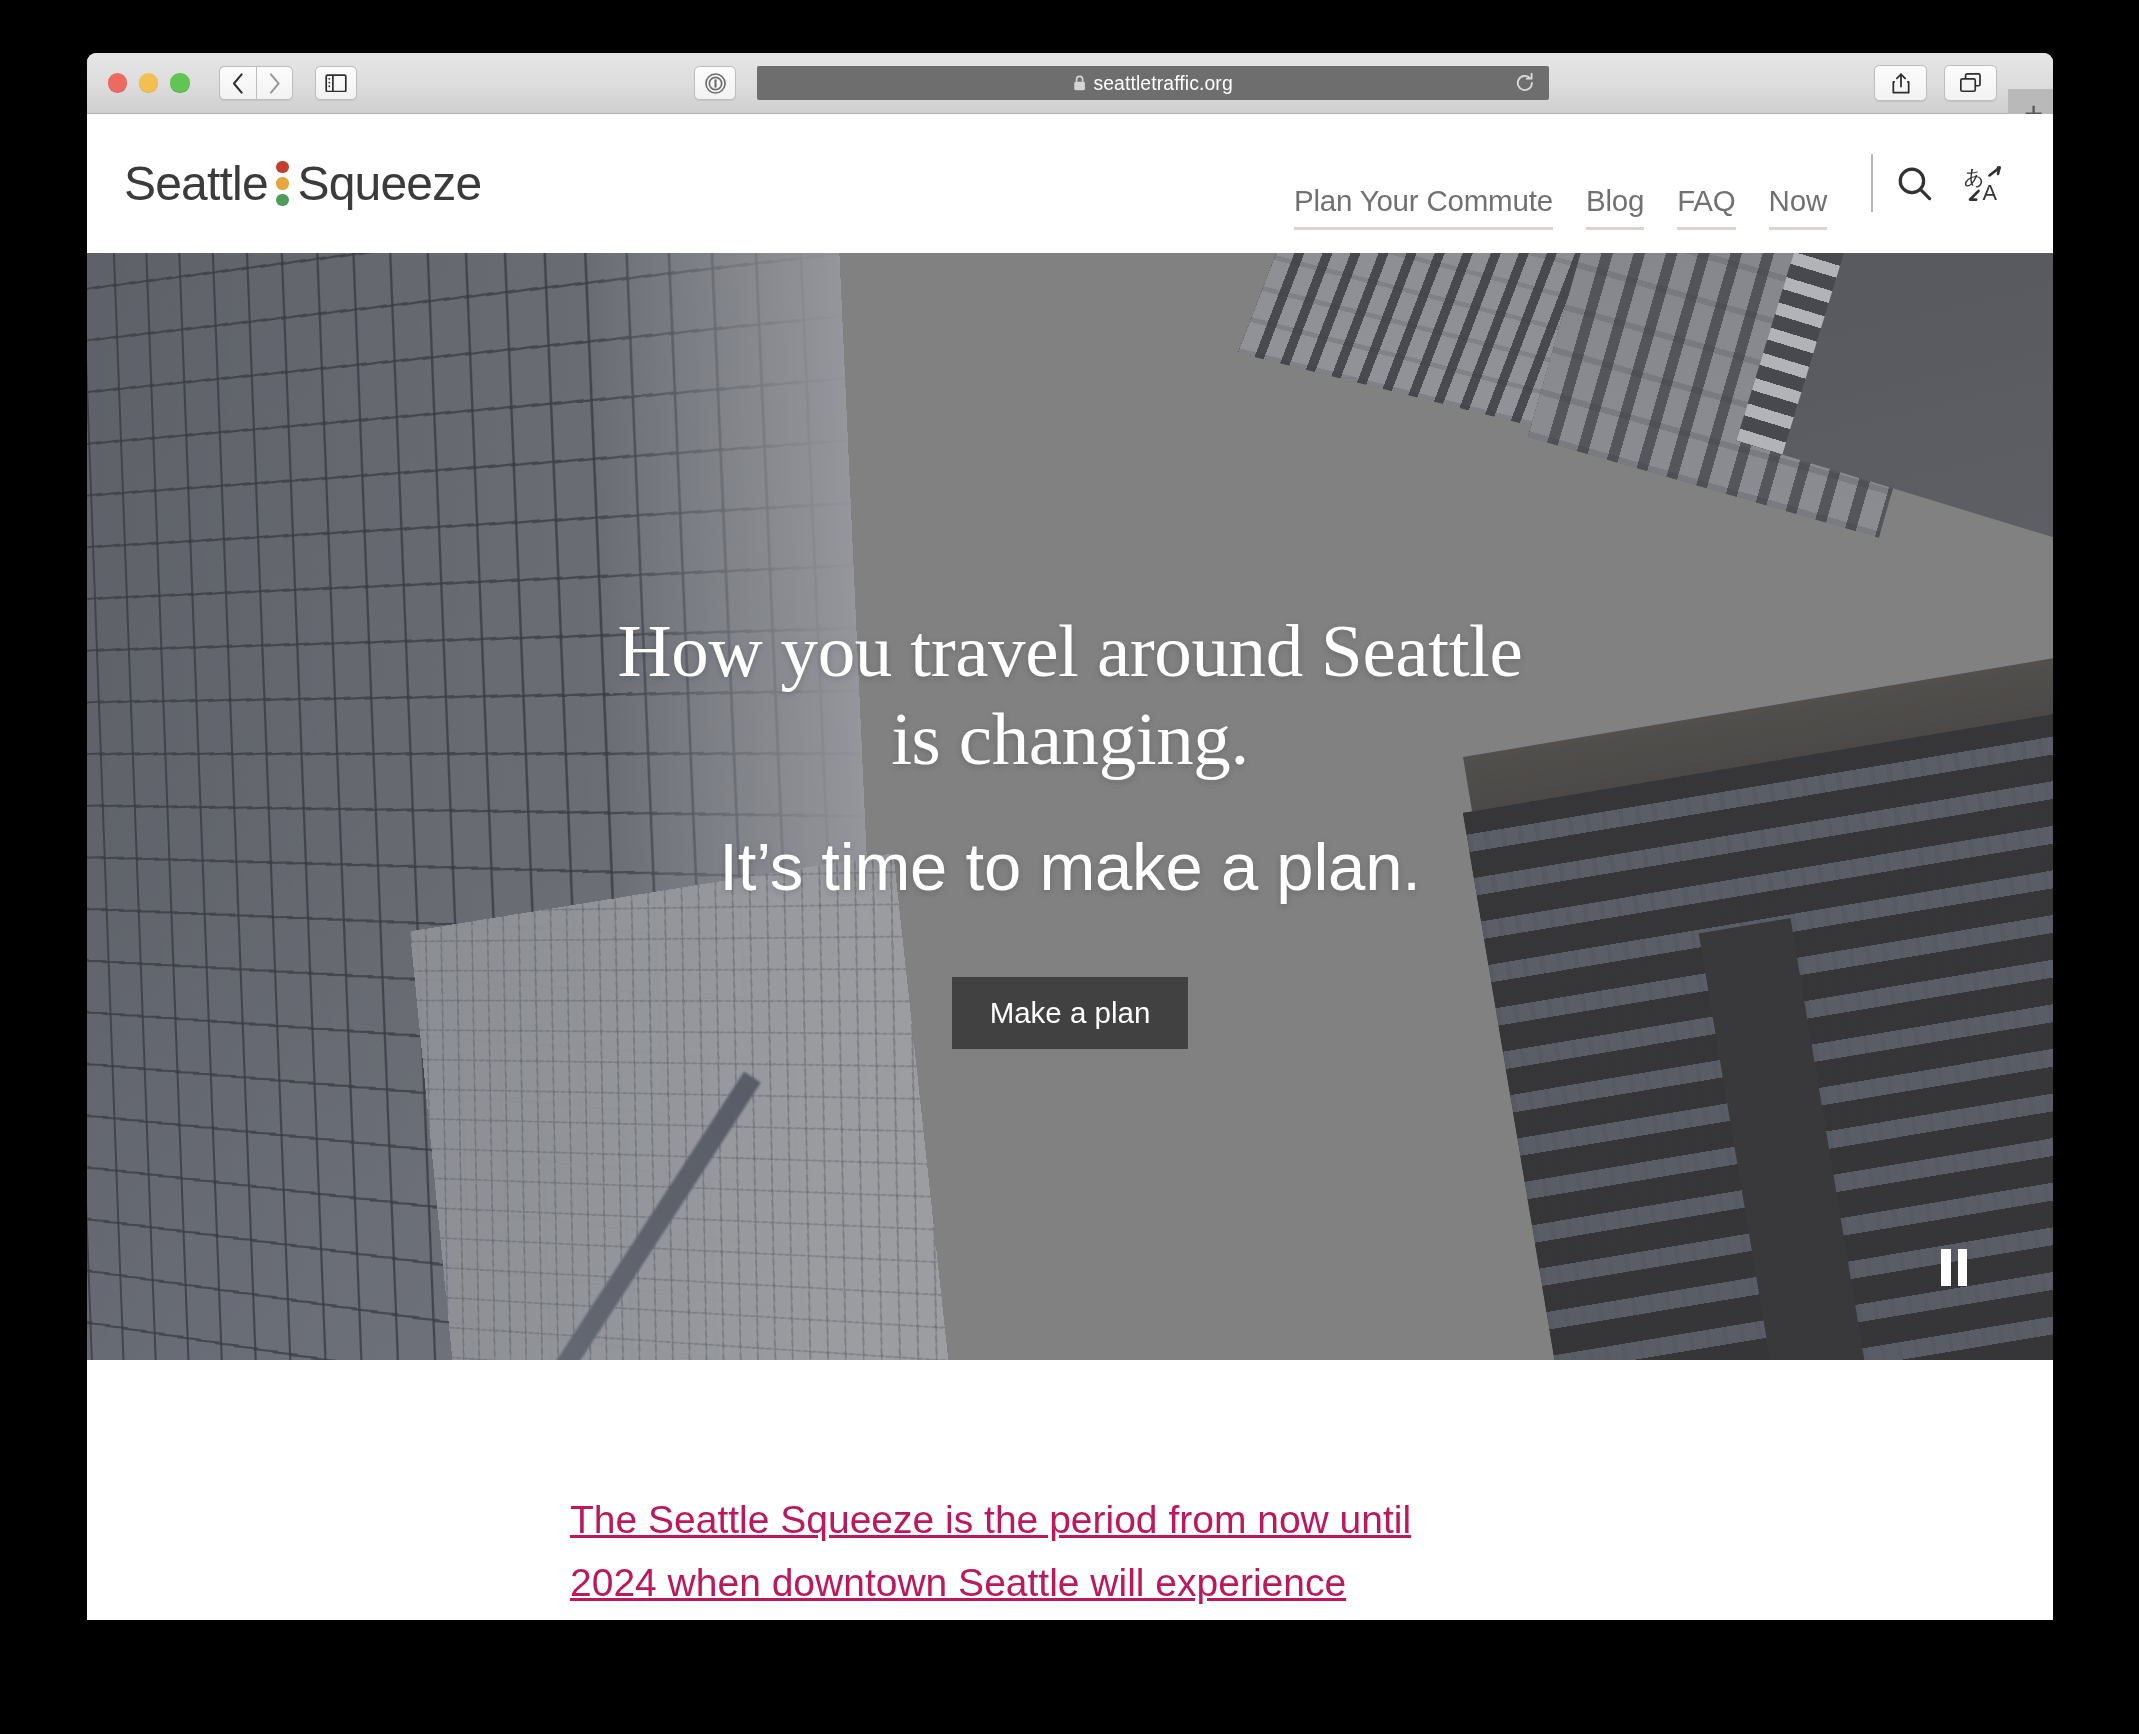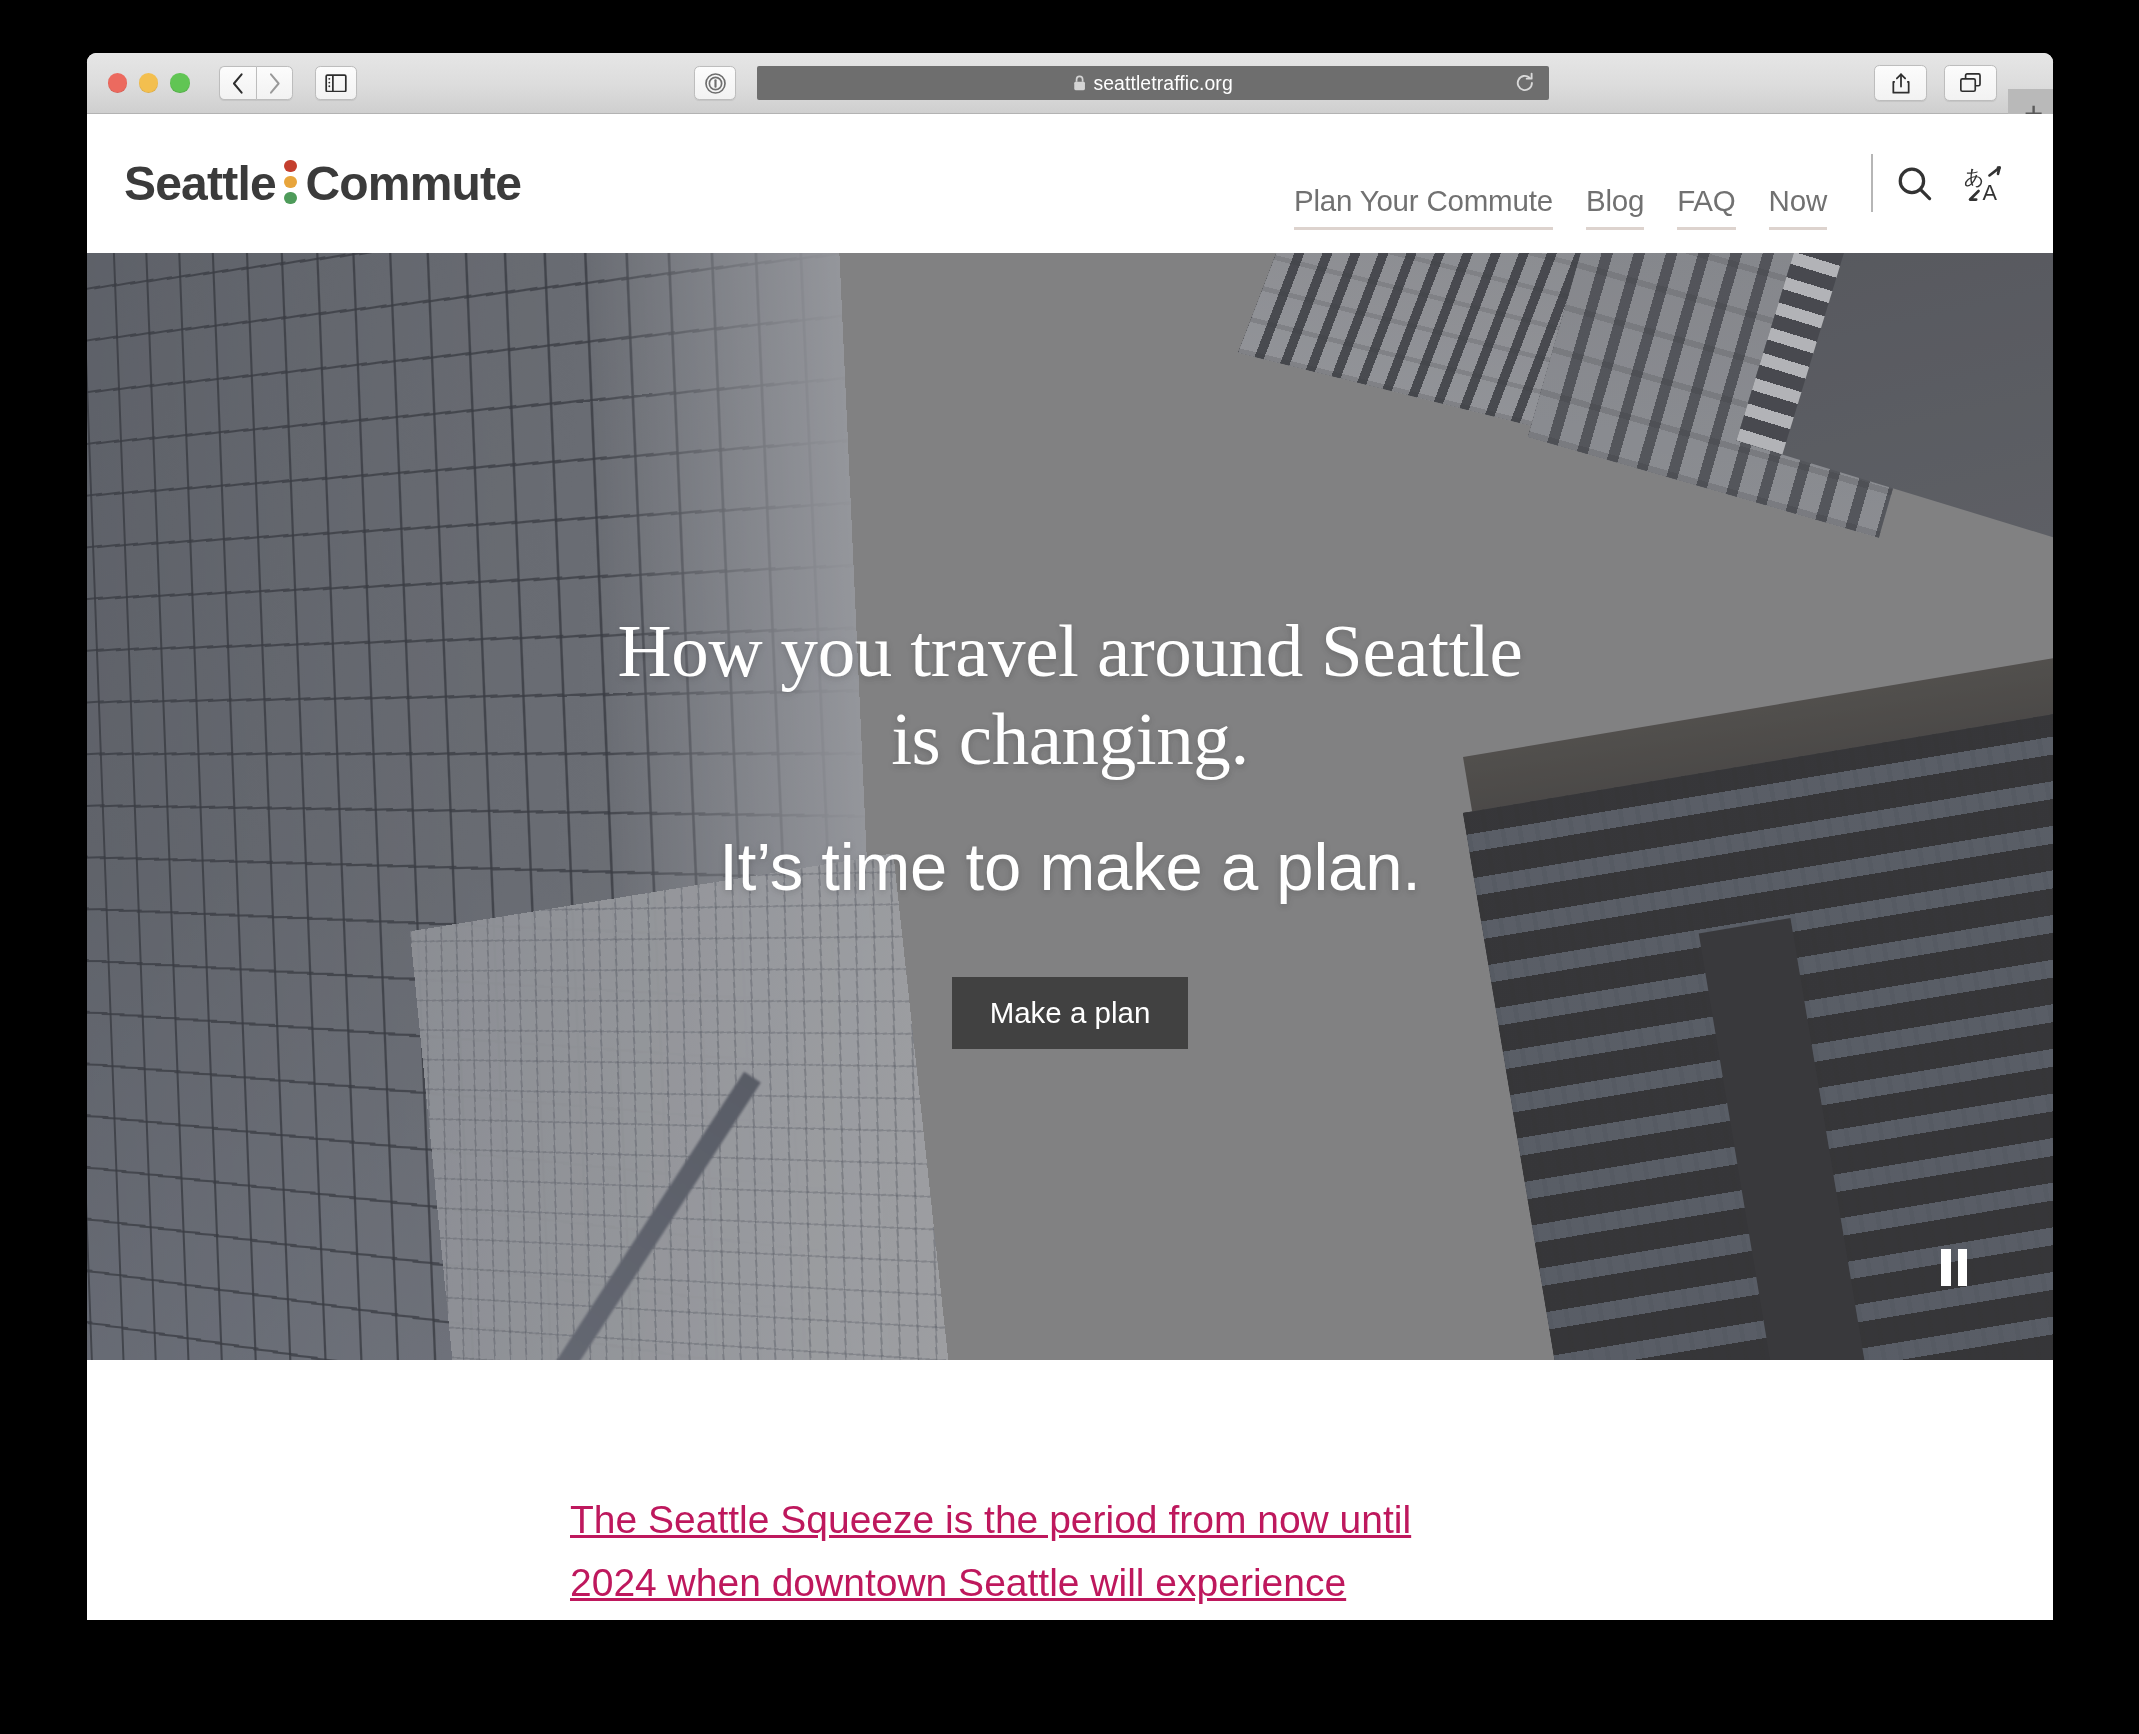--- a/index.html
+++ b/index.html
@@ -121,23 +121,23 @@
     position: relative;
     height: 139px;
     background: #ffffff;
     display: flex;
     align-items: center;
   }
 
   #site-logo {
     margin-left: 37px;
     display: flex;
-    align-items: flex-start;
+    align-items: flex-end;
     font-size: 48px;
-    font-weight: bold;
+    font-weight: normal;
     color: #3b3b3b;
     letter-spacing: -0.8px;
     line-height: 1;
   }
   #logo-dots {
     display: inline-flex;
     flex-direction: column;
     gap: 3.9px;
     margin: 0 8.6px;
     padding-bottom: 1.6px;
@@ -458,21 +458,21 @@
 
     <div id="site-header">
 
       <div id="site-logo">
         <span>Seattle</span>
         <span id="logo-dots">
           <span style="background:#c43f2e"></span>
           <span style="background:#e8a53c"></span>
           <span style="background:#4e9b5a"></span>
         </span>
-        <span>Commute</span>
+        <span>Squeeze</span>
       </div>
 
       <nav id="site-nav">
         <a class="nav-link">Plan Your Commute</a>
         <a class="nav-link">Blog</a>
         <a class="nav-link">FAQ</a>
         <a class="nav-link">Now</a>
       </nav>
 
       <div id="header-divider"></div>

